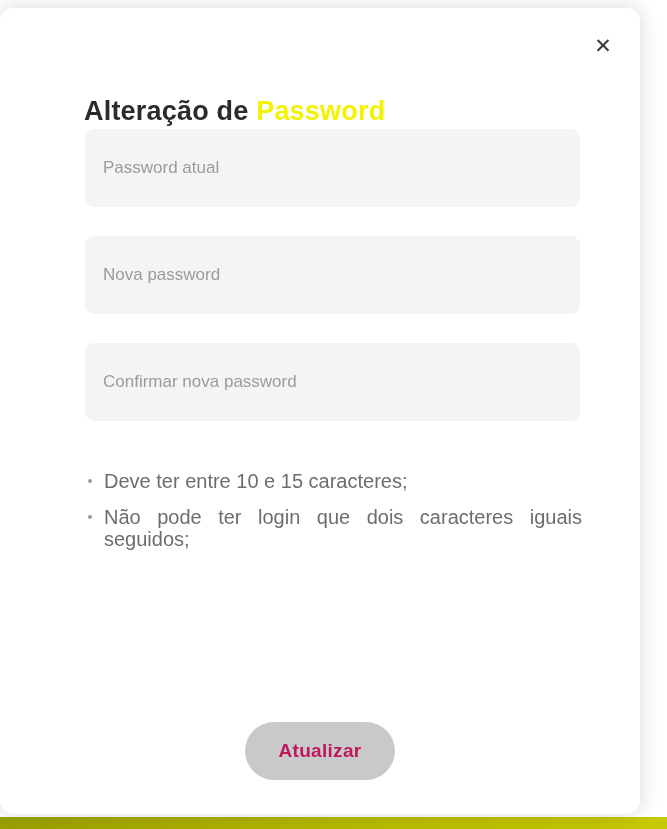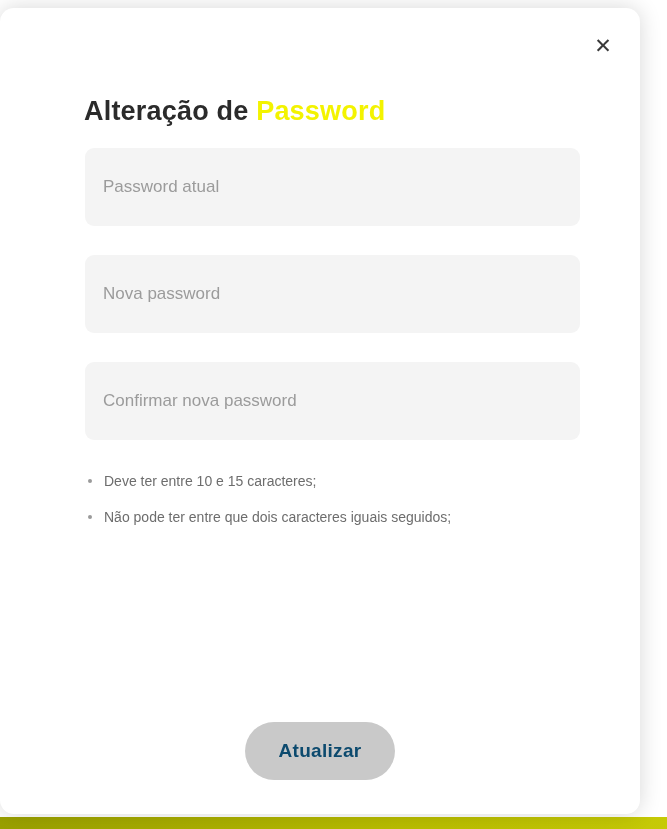--- a/index.html
+++ b/index.html
@@ -89,21 +89,21 @@
     white-space: nowrap;
   }
   .modal-title .hl {
     color: #f3f300;
     font-weight: 700;
   }
 
   .fields {
     position: absolute;
     left: 85px;
-    top: 140px;
+    top: 121px;
     width: 495px;
   }
   .field {
     width: 100%;
     height: 78px;
     background: #f4f4f4;
     border: none;
     border-radius: 9px;
     box-sizing: border-box;
     padding: 0 18px;
@@ -125,21 +125,21 @@
     top: 462px;
     width: 497px;
     margin: 0;
     padding: 0;
     list-style: none;
   }
   .rules li {
     position: relative;
     padding-left: 19px;
     color: #6d6d6d;
-    font-size: 14px;
+    font-size: 20px;
     line-height: 22px;
     margin-bottom: 14px;
     text-align: justify;
   }
   .rules li::before {
     content: "";
     position: absolute;
     left: 3px;
     top: 9px;
     width: 4px;
@@ -156,21 +156,21 @@
     display: flex;
     justify-content: center;
   }
   .submit-btn {
     min-width: 150px;
     padding: 0 30px;
     height: 58px;
     border: none;
     border-radius: 29px;
     background: #c9c9c9;
-    color: #0c4a6e;
+    color: #be185d;
     font-family: "Liberation Sans", sans-serif;
     font-size: 19px;
     font-weight: 600;
     letter-spacing: 0.3px;
     cursor: pointer;
   }
 </style>
 </head>
 <body>
 
@@ -193,20 +193,20 @@
   </h1>
 
   <div class="fields">
     <input class="field" type="password" placeholder="Password atual" style="">
     <input class="field" type="password" placeholder="Nova password" style="">
     <input class="field" type="password" placeholder="Confirmar nova password" style="">
   </div>
 
   <ul class="rules">
     <li>Deve ter entre 10 e 15 caracteres;</li>
-    <li>Não pode ter entre que dois caracteres iguais seguidos;</li>
+    <li>Não pode ter login que dois caracteres iguais seguidos;</li>
   </ul>
 
   <div class="submit-wrap">
     <button class="submit-btn">Atualizar</button>
   </div>
 
 </div>
 
 </body></html>

